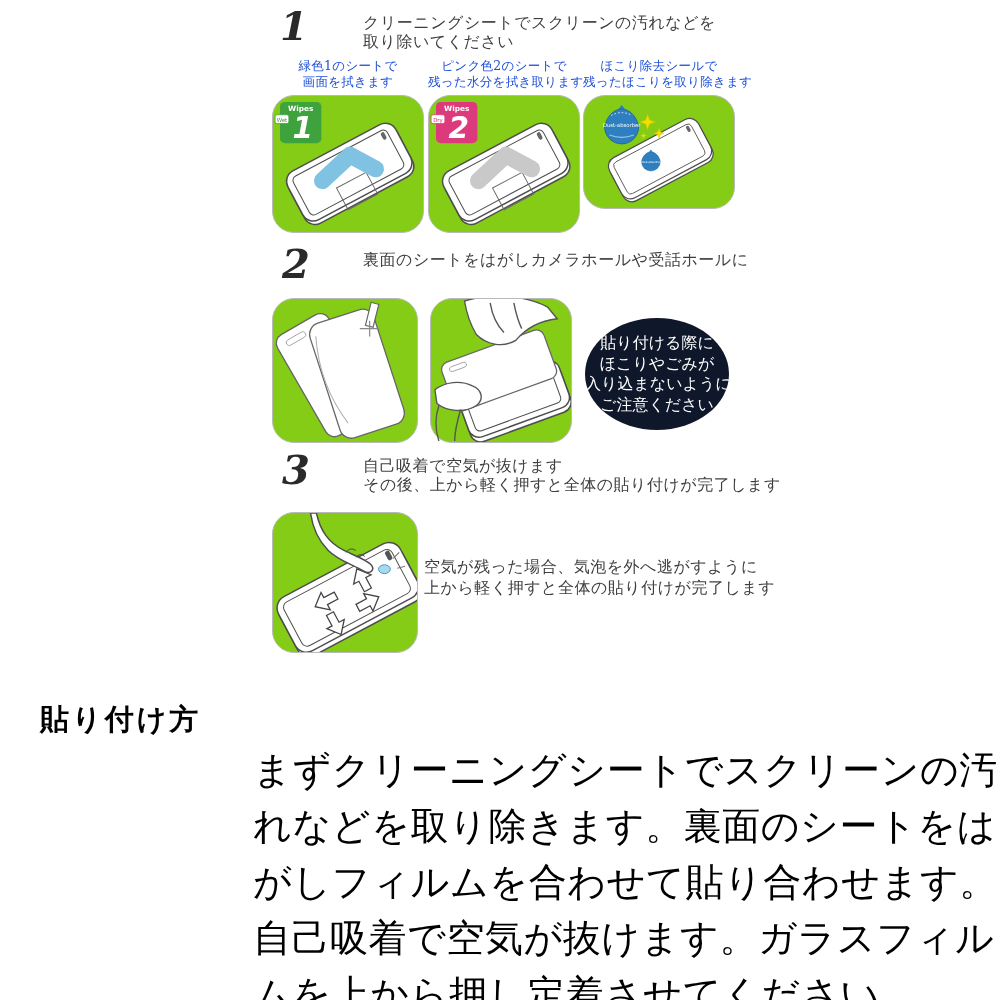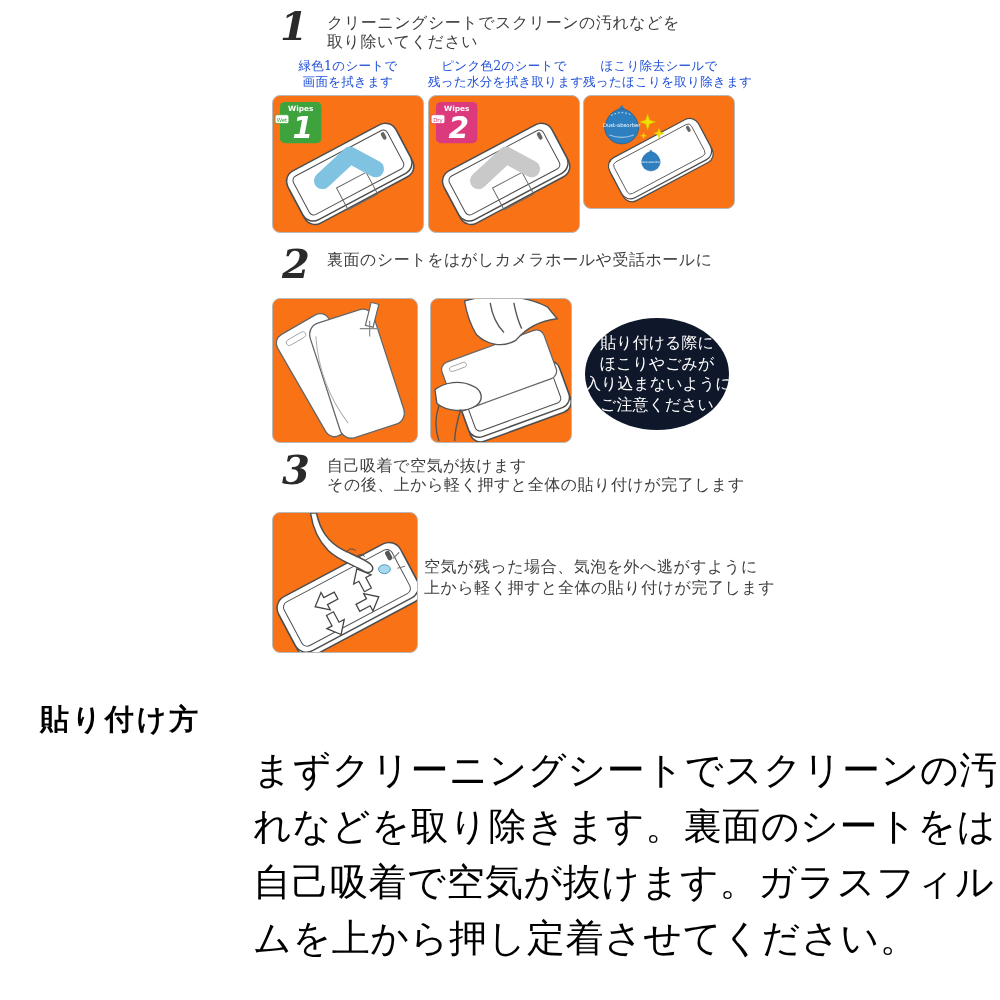--- a/index.html
+++ b/index.html
@@ -1,23 +1,23 @@
 <!DOCTYPE html>
 <html><head>
 <meta charset="utf-8">
 <style>
   html,body{margin:0;padding:0;}
   body{width:1000px;height:1000px;background:#ffffff;position:relative;overflow:hidden;
        font-family:"DejaVu Serif",serif;color:#3e3e3e;}
   .abs{position:absolute;}
   .step-num{font-family:"DejaVu Serif",serif;font-style:italic;font-weight:700;
             font-size:40px;color:#2a2a2a;line-height:1;}
-  .step-desc{font-size:16px;line-height:19px;color:#3e3e3e;letter-spacing:.5px;}
+  .step-desc{font-size:16px;line-height:19px;color:#3e3e3e;letter-spacing:.5px;margin-left:36px;}
   .caption{font-size:12.5px;line-height:15.5px;color:#1d4ed8;text-align:center;letter-spacing:.3px;}
-  .panel{border:1.5px solid #b9b9b9;border-radius:8px;box-sizing:border-box;background:#f97316;}
+  .panel{border:1.5px solid #b9b9b9;border-radius:22px;box-sizing:border-box;background:#84cc16;}
   .panel svg{display:block;width:100%;height:100%;}
   .warning{background:#0f172a;border-radius:50%;color:#ffffff;display:flex;flex-direction:column;
            justify-content:center;text-align:center;font-size:16px;line-height:20.5px;}
   .note{font-size:16px;line-height:21px;color:#3e3e3e;letter-spacing:.5px;}
   .footer-heading{font-family:"DejaVu Sans","Liberation Sans",sans-serif;font-weight:700;
                   font-size:29px;color:#000;letter-spacing:3px;line-height:1.2;}
   .footer-para{font-family:"DejaVu Sans","Liberation Sans",sans-serif;font-size:38px;
                line-height:56px;color:#000;letter-spacing:.5px;}
   .line{white-space:nowrap;}
   svg text{font-family:"DejaVu Sans","Liberation Sans",sans-serif;}
@@ -194,15 +194,16 @@
 
 <div class="abs note" style="left:424px;top:556px;">
   <div class="line">空気が残った場合、気泡を外へ逃がすように</div>
   <div class="line">上から軽く押すと全体の貼り付けが完了します</div>
 </div>
 
 <div class="abs footer-heading" style="left:40px;top:702px;">貼り付け方</div>
 <div class="abs footer-para" style="left:253px;top:694px;margin-top:48px;">
   <div class="line">まずクリーニングシートでスクリーンの汚</div>
   <div class="line">れなどを取り除きます。裏面のシートをは</div>
+  <div class="line">がしフィルムを合わせて貼り合わせます。</div>
   <div class="line">自己吸着で空気が抜けます。ガラスフィル</div>
   <div class="line">ムを上から押し定着させてください。</div>
 </div>
 
 </body></html>

